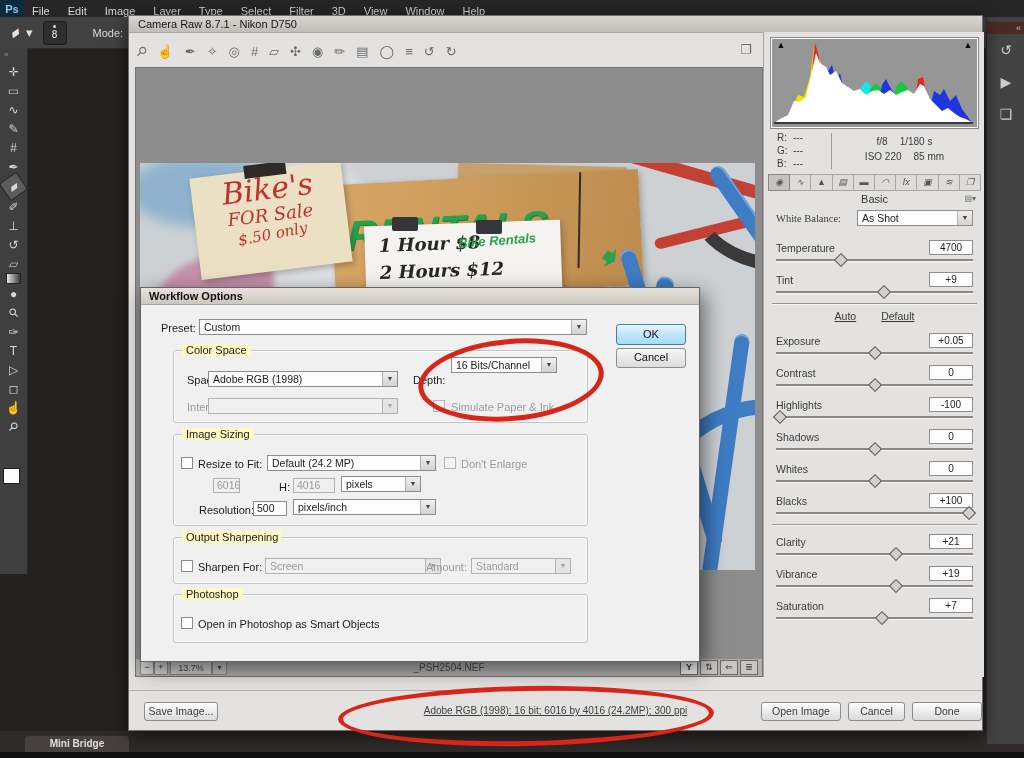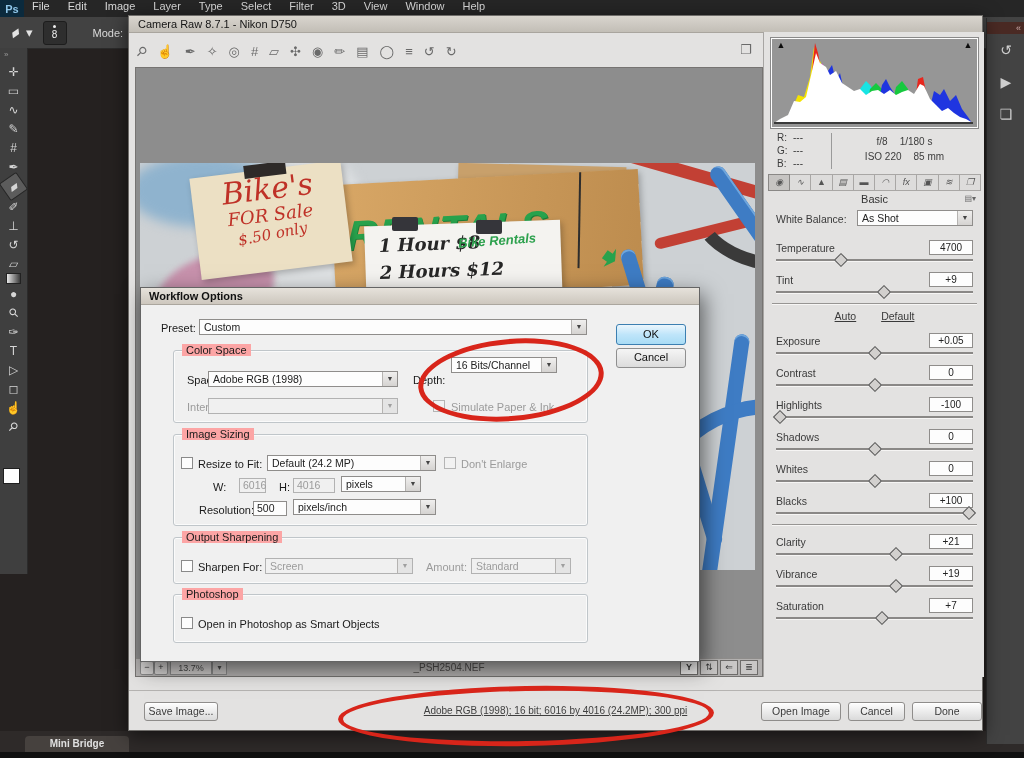--- a/index.html
+++ b/index.html
@@ -1,21 +1,21 @@
 <!DOCTYPE html>
 <html><head>
 <meta charset="utf-8">
 <style>
   html,body{margin:0;padding:0;background:#111;}
   #stage{position:relative;width:1024px;height:758px;overflow:hidden;background:#252120;
          font-family:"Liberation Sans",sans-serif;-webkit-font-smoothing:antialiased;}
   .abs{position:absolute;}
   
   #menubar{position:absolute;left:0;top:0;width:1024px;height:17px;background:#262626;color:#d8d8d8;
-           font-size:11px;display:flex;align-items:flex-start;z-index:1;}
+           font-size:11px;display:flex;align-items:flex-end;z-index:1;}
   #ps-logo{width:24px;height:17px;background:#0b2a3d;color:#8fc6e9;font-weight:bold;font-size:11px;
            display:flex;align-items:center;justify-content:center;margin-right:8px;}
   #menu-items{display:flex;gap:18px;}
   #menu-items .mi{cursor:default;}
   #optionsbar{position:absolute;left:0;top:17px;width:1024px;height:31px;background:#424242;
               border-bottom:1px solid #2b2b2b;color:#ddd;font-size:11px;display:flex;align-items:center;z-index:1;}
   #ob-icons{display:flex;align-items:center;gap:6px;margin-left:10px;color:#e3e3e3;font-size:13px;}
   #brushsize{width:22px;height:22px;background:#2e2e2e;border:1px solid #1d1d1d;border-radius:3px;
              color:#eee;font-size:10px;display:flex;flex-direction:column;align-items:center;justify-content:center;margin-left:10px;}
   #brushsize .dot{width:3px;height:3px;border-radius:50%;background:#eee;margin-bottom:1px;}
@@ -77,21 +77,21 @@
   #exifcol b{font-weight:normal;padding:0 6px;}
   #tabsrow{position:absolute;left:4px;top:142px;width:213px;display:flex;}
   #tabsrow .icn{flex:1;height:15px;border:1px solid #a9a7a5;border-left:none;background:#dddcdb;color:#555;
                 font-size:9px;font-style:italic;text-align:center;line-height:15px;}
   #tabsrow .icn:first-child{border-left:1px solid #a9a7a5;}
   #tabsrow .icn.sel{background:#c6c4c2;border-color:#8a8886;}
   #basic-h{position:absolute;left:0;top:161px;width:221px;text-align:center;font-size:11px;color:#333;}
   #basic-menu{position:absolute;right:8px;top:162px;font-size:8px;color:#666;}
   #controls{position:absolute;left:12px;top:178px;width:197px;font-size:10.5px;color:#3a3a3a;}
   #wbrow{position:relative;height:22px;}
-  #wbrow .lbl{position:absolute;left:0;top:3px;}
+  #wbrow .lbl{position:absolute;left:0;top:3px;font-family:Liberation Serif, serif;}
   #wb-ddl{position:absolute;right:0;top:0;width:116px;}
   .ddl{position:relative;height:16px;background:#fdfdfd;border:1px solid #8f8d8b;box-sizing:border-box;
        font-size:10.5px;line-height:14px;padding-left:4px;color:#222;}
   .ddl .arr{position:absolute;right:0;top:0;bottom:0;width:14px;background:linear-gradient(#f0efee,#d5d3d1);
             border-left:1px solid #b5b3b1;text-align:center;font-size:7px;line-height:14px;color:#444;}
   .srow{position:relative;height:24px;margin-top:8px;}
   .srow .sl{position:absolute;left:0;top:2px;}
   .srow .sv{position:absolute;right:0;top:0;width:42px;height:13px;background:#fdfdfd;border:1px solid #8f8d8b;
             font-size:10px;text-align:center;line-height:13px;color:#222;}
   .strack{position:absolute;left:0;right:0;top:19px;height:2px;background:#8a8886;border-bottom:1px solid #f6f5f4;}
@@ -135,21 +135,21 @@
   .rbar{position:absolute;background:#c24034;border-radius:6px;}
   .bbar{position:absolute;background:#3e7cc4;border-radius:8px;box-shadow:inset 0 2px 0 #6fa6dc;}
   #barc1{position:absolute;left:548px;top:-18px;width:150px;height:100px;border:13px solid transparent;border-bottom-color:#3a3a3a;border-radius:50%;transform:rotate(8deg);}
   #barc2{position:absolute;left:500px;top:236px;width:230px;height:230px;border:15px solid transparent;border-left-color:#3e7cc4;border-top-color:#3e7cc4;border-radius:50%;transform:rotate(18deg);}
   
   #wf{position:absolute;left:140px;top:287px;width:560px;height:375px;background:#f0f0f0;border:1px solid #646464;
       box-shadow:4px 7px 20px rgba(0,0,0,.55);z-index:10;box-sizing:border-box;font-size:11px;color:#1a1a1a;}
   #wf-title{position:absolute;left:0;top:0;right:0;height:16px;background:linear-gradient(#e6e2db,#cdc7be);
             border-bottom:1px solid #aba69e;line-height:16px;padding-left:8px;font-weight:bold;color:#111;}
   .gb{position:absolute;border:1px solid #c0c6ca;border-radius:3px;box-shadow:inset 0 0 0 1px #fbfbfb;}
-  .gb .lg{position:absolute;left:8px;top:-7px;background:#fca5a5;padding:0 4px;}
+  .gb .lg{position:absolute;left:8px;top:-7px;background:#fef9c3;padding:0 4px;}
   .wlbl{position:absolute;white-space:nowrap;}
   .dis{color:#9b9b9b;}
   .ddl.disd{background:#f0f0f0;border-color:#b2b2b2;color:#9b9b9b;}
   .ddl.disd .arr{background:#e4e4e4;color:#9f9f9f;}
   .winp{position:absolute;height:15px;background:#fdfdfd;border:1px solid #8f8d8b;box-sizing:border-box;
         font-size:10.5px;line-height:13px;padding-left:3px;color:#222;font-family:"Liberation Sans",sans-serif;}
   .winp.disd{background:#f0f0f0;border-color:#b2b2b2;color:#9b9b9b;}
   .cb{position:absolute;width:12px;height:12px;background:#fdfdfd;border:1px solid #8a8a8a;box-sizing:border-box;}
   .cb.disd{background:#f2f2f2;border-color:#b5b5b5;}
   #wf-ok{position:absolute;left:475px;top:36px;width:68px;height:19px;border:1px solid #3c7fb1;border-radius:3px;
@@ -512,40 +512,40 @@
     </div>
     <span class="cb" style="left:40px;top:169px"></span>
     <span class="wlbl" style="left:57px;top:170px">Resize to Fit:</span>
     <span class="ddl" style="position:absolute;left:126px;top:167px;width:169px">
       <span>Default  (24.2 MP)</span>
       <span class="arr">▼</span>
     </span>
     <span class="cb disd" style="left:303px;top:169px"></span>
     <span class="wlbl dis" style="left:320px;top:170px">Don't Enlarge</span>
     <span class="wlbl" style="left:72px;top:193px">W:</span>
-    <span class="winp disd" style="left:98px;top:190px;width:27px">6016</span>
+    <span class="winp disd" style="left:72px;top:190px;width:27px">6016</span>
     <span class="wlbl" style="left:138px;top:193px">H:</span>
     <span class="winp disd" style="left:152px;top:190px;width:42px">4016</span>
     <span class="ddl" style="position:absolute;left:200px;top:188px;width:80px">
       <span>pixels</span>
       <span class="arr">▼</span>
     </span>
     <span class="wlbl" style="left:58px;top:216px">Resolution:</span>
     <span class="winp" style="left:112px;top:213px;width:34px">500</span>
     <span class="ddl" style="position:absolute;left:152px;top:211px;width:143px">
       <span>pixels/inch</span>
       <span class="arr">▼</span>
     </span>
 
     <div class="gb" style="left:32px;top:249px;width:413px;height:45px">
       <span class="lg">Output Sharpening</span>
     </div>
     <span class="cb" style="left:40px;top:272px"></span>
     <span class="wlbl" style="left:57px;top:273px">Sharpen For:</span>
-    <span class="ddl disd" style="position:absolute;left:124px;top:270px;width:148px">
+    <span class="ddl disd" style="position:absolute;left:124px;top:270px;width:176px">
       <span>Screen</span>
       <span class="arr">▼</span>
     </span>
     <span class="wlbl dis" style="left:285px;top:273px">Amount:</span>
     <span class="ddl disd" style="position:absolute;left:330px;top:270px;width:100px">
       <span>Standard</span>
       <span class="arr">▼</span>
     </span>
 
     <div class="gb" style="left:32px;top:306px;width:413px;height:47px">

